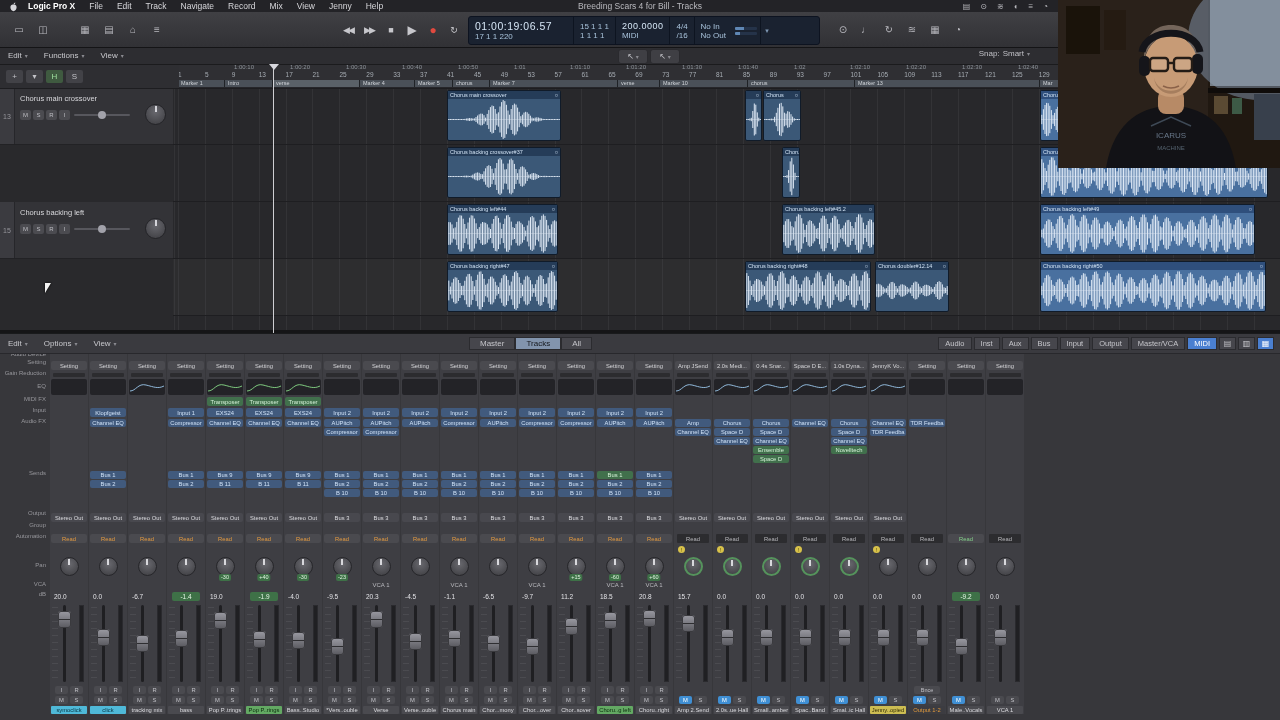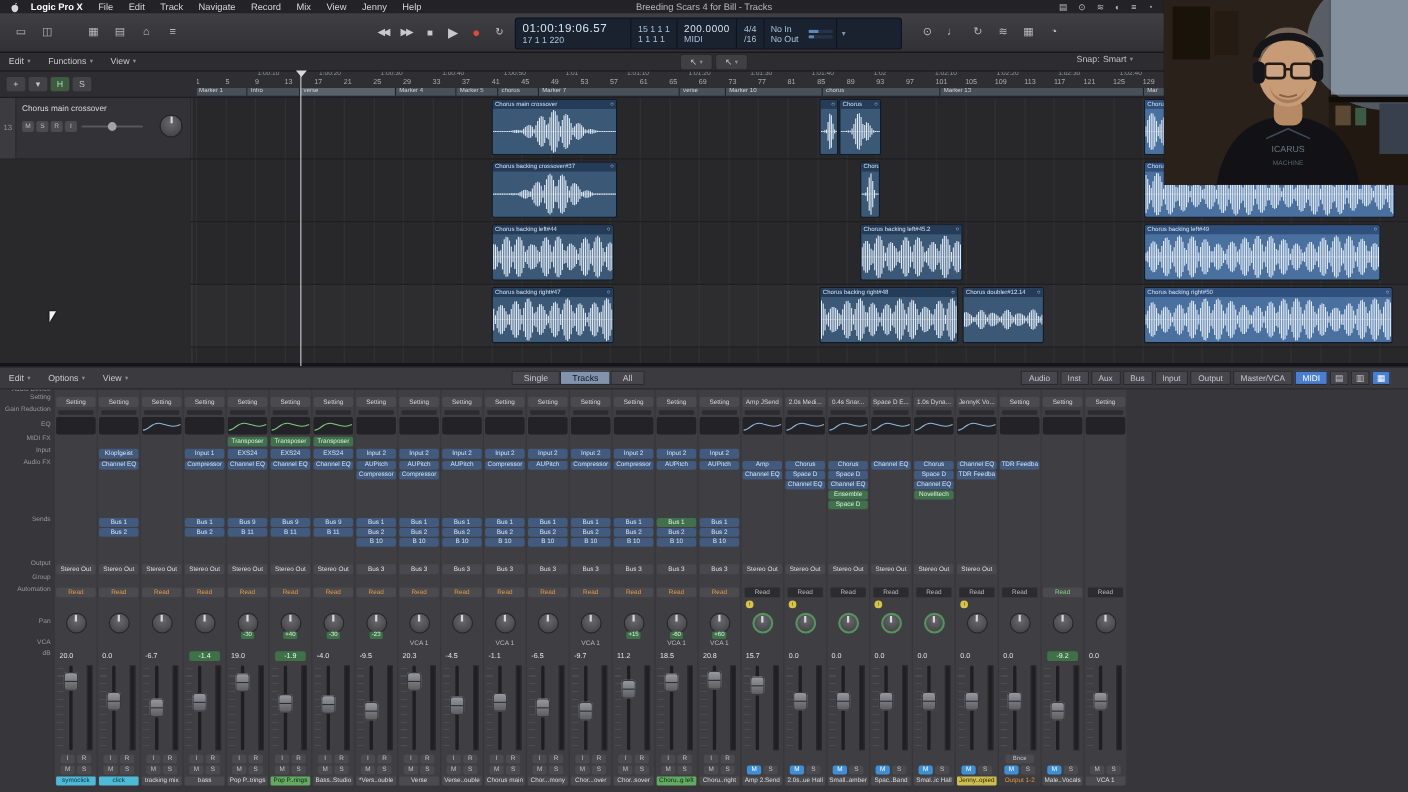--- a/index.html
+++ b/index.html
@@ -321,20 +321,34 @@
         <div class="hbtn" style="left: 33px;">S</div>
         <div class="hbtn" style="left: 46px;">R</div>
         <div class="hbtn" style="left: 59px;">I</div>
         <div class="hslider">
           <div class="hsdot"></div>
         </div>
         <div class="hknob">
           <i></i>
         </div>
       </div>
+      <div class="trow" style="top: 114px;">
+        <div class="tnum">15</div>
+        <div class="tname">Chorus backing left</div>
+        <div class="hbtn" style="left: 20px;">M</div>
+        <div class="hbtn" style="left: 33px;">S</div>
+        <div class="hbtn" style="left: 46px;">R</div>
+        <div class="hbtn" style="left: 59px;">I</div>
+        <div class="hslider">
+          <div class="hsdot"></div>
+        </div>
+        <div class="hknob">
+          <i></i>
+        </div>
+      </div>
     </div>
   <div id="lanes">
       <div class="lane" style="top: 0px;">
         <div class="region" style="left: 274px; width: 114px;">
           <div class="rhead">
             <span>Chorus main crossover</span>
             <span>○</span>
           </div>
           <div class="rbody">
             <svg width="112" height="41" style="display:block">
@@ -1457,26 +1471,26 @@
           <div class="tbx m">M</div>
           <div class="tbx">S</div>
         </div>
         <div class="nm " style="position: absolute; top: 354px; height: 8px; left: 0px; right: 0px;">VCA 1</div>
       </div>
     </div>
   <div id="mixbar">
     <span id="mixMenus"><span class="cmenu">Edit<span class="caret">▾</span></span><span class="cmenu">Options<span class="caret">▾</span></span><span class="cmenu">View<span class="caret">▾</span></span></span>
     <span style="flex:1"></span>
     <span id="mixTabs" style="display:flex">
-        <span class="vtab">Single</span>
+        <span class="vtab">Master</span>
         <span class="vtab on">Tracks</span>
         <span class="vtab">All</span>
       </span>
     <span style="flex:1"></span>
-    <span id="mixFilters" style="display:flex;margin-right:16px">
+    <span id="mixFilters" style="display:flex;margin-right:6px">
         <span class="filt">Audio</span>
         <span class="filt">Inst</span>
         <span class="filt">Aux</span>
         <span class="filt">Bus</span>
         <span class="filt">Input</span>
         <span class="filt">Output</span>
         <span class="filt">Master/VCA</span>
         <span class="filt on">MIDI</span>
         <span class="vico">▤</span>
         <span class="vico">▥</span>

